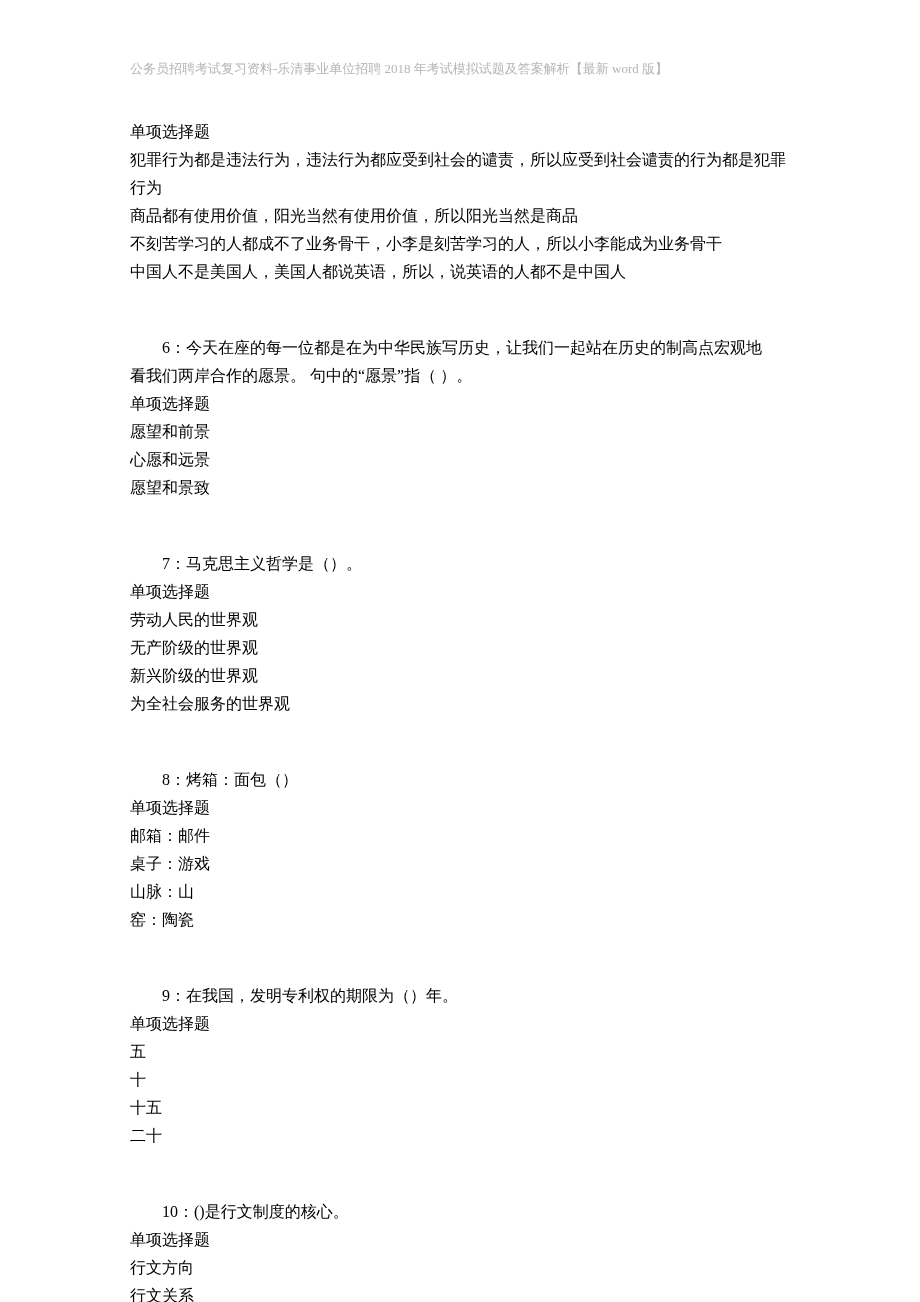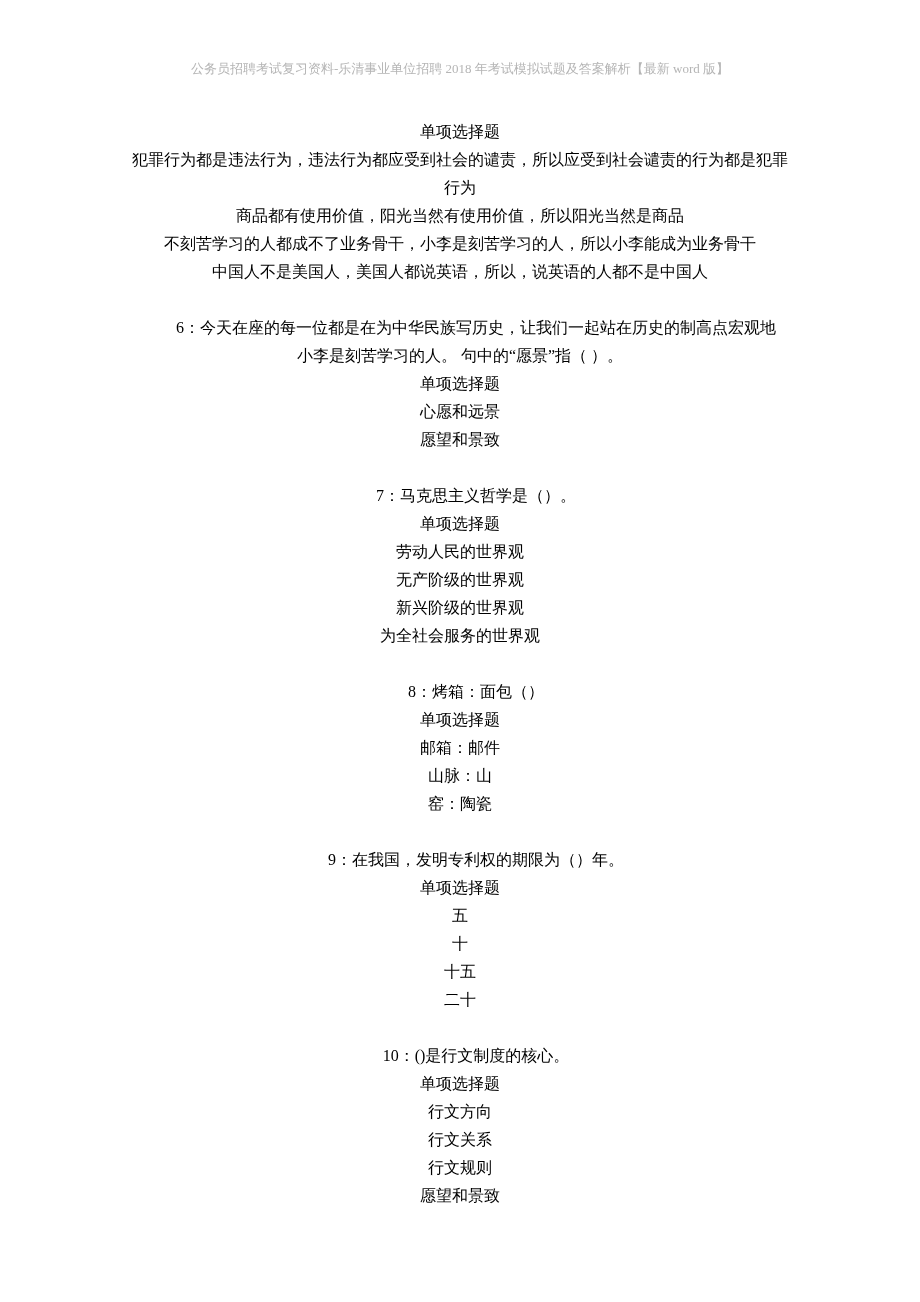--- a/index.html
+++ b/index.html
@@ -10,37 +10,36 @@
     width: 920px;
   }
   .page {
     width: 920px;
     min-height: 1302px;
     padding: 60px 130px 50px 130px;
     box-sizing: border-box;
     position: relative;
   }
   .header {
-    text-align: center;
     font-size: 13px;
     color: #b5b5b5;
     margin-bottom: 40px;
     font-family: "SimSun", "宋体", serif;
   }
   .body-text {
     font-size: 16px;
     line-height: 28px;
     color: #000000;
   }
   .line {
     display: block;
-    text-align: center;
   }
   .indent {
     text-indent: 2em;
+    margin-top: 20px;
   }
   .spacer {
     height: 28px;
   }
 </style>
 </head>
 <body>
 
 <div class="page">
 
@@ -50,39 +49,41 @@
 
     <span class="line">单项选择题</span>
     <span class="line">犯罪行为都是违法行为，违法行为都应受到社会的谴责，所以应受到社会谴责的行为都是犯罪行为</span>
     <span class="line">商品都有使用价值，阳光当然有使用价值，所以阳光当然是商品</span>
     <span class="line">不刻苦学习的人都成不了业务骨干，小李是刻苦学习的人，所以小李能成为业务骨干</span>
     <span class="line">中国人不是美国人，美国人都说英语，所以，说英语的人都不是中国人</span>
 
     <div class="spacer"></div>
 
     <span class="line indent">6：今天在座的每一位都是在为中华民族写历史，让我们一起站在历史的制高点宏观地</span>
-    <span class="line">小李是刻苦学习的人。  句中的“愿景”指（ ）。</span>
+    <span class="line">看我们两岸合作的愿景。  句中的“愿景”指（ ）。</span>
     <span class="line">单项选择题</span>
+    <span class="line">愿望和前景</span>
     <span class="line">心愿和远景</span>
     <span class="line">愿望和景致</span>
 
     <div class="spacer"></div>
 
     <span class="line indent">7：马克思主义哲学是（）。</span>
     <span class="line">单项选择题</span>
     <span class="line">劳动人民的世界观</span>
     <span class="line">无产阶级的世界观</span>
     <span class="line">新兴阶级的世界观</span>
     <span class="line">为全社会服务的世界观</span>
 
     <div class="spacer"></div>
 
     <span class="line indent">8：烤箱：面包（）</span>
     <span class="line">单项选择题</span>
     <span class="line">邮箱：邮件</span>
+    <span class="line">桌子：游戏</span>
     <span class="line">山脉：山</span>
     <span class="line">窑：陶瓷</span>
 
     <div class="spacer"></div>
 
     <span class="line indent">9：在我国，发明专利权的期限为（）年。</span>
     <span class="line">单项选择题</span>
     <span class="line">五</span>
     <span class="line">十</span>
     <span class="line">十五</span>

